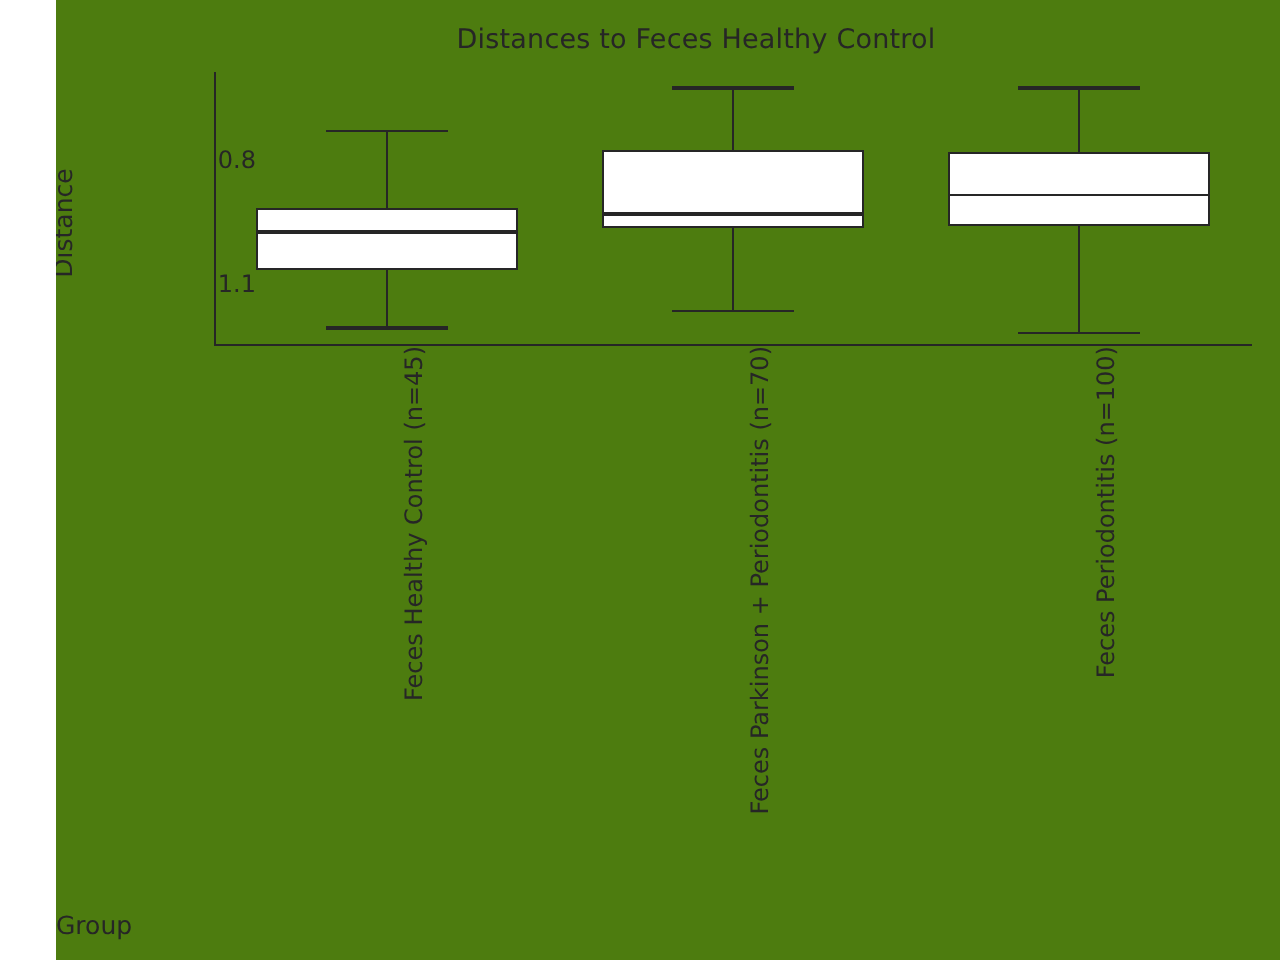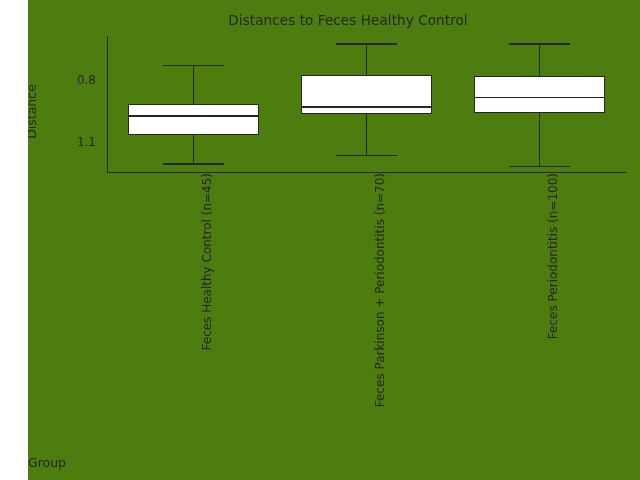--- a/index.html
+++ b/index.html
@@ -59,20 +59,21 @@
     width: 519px;
     height: 1.3px;
     background: #262626;
   }
   #y-ticks {
     position: absolute;
     left: 0;
     top: 36px;
     width: 74px;
     height: 137px;
+    padding-left: 32px;
   }
   #y-ticks .tick {
     position: absolute;
     right: 6px;
     transform: translateY(-50%);
     font-size: 12px;
     color: #262626;
     white-space: nowrap;
   }
   #y-axis-title {

